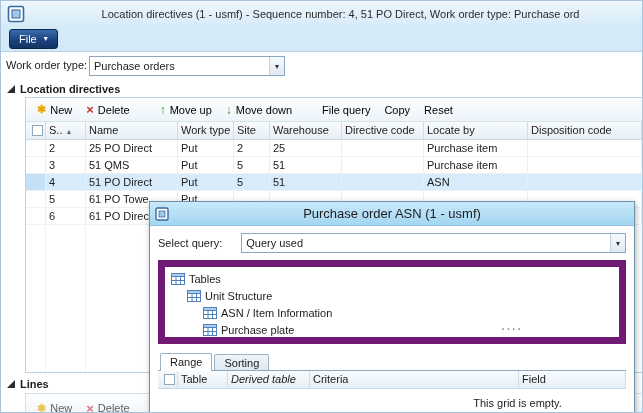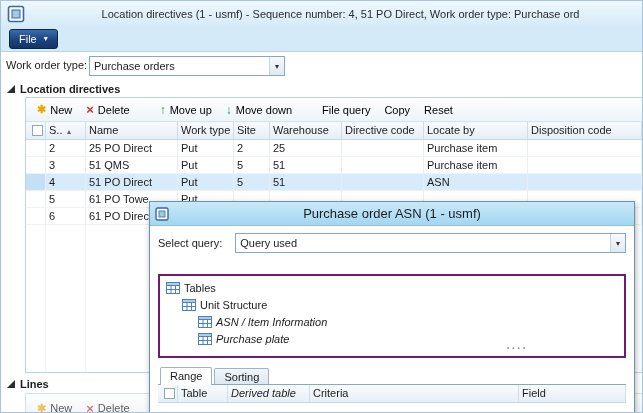--- a/index.html
+++ b/index.html
@@ -71,28 +71,28 @@
 
   
   .dialog { position:absolute; left:148px; top:200px; width:486px; height:240px; z-index:10;
             background:#fff; border:1px solid #6d92ab; box-shadow:1px 2px 6px rgba(0,0,0,.3); }
   .dlg-titlebar { height:24px; background:linear-gradient(#c9e8fa,#a3d6f1); border-bottom:1px solid #8fc0dd;
                   position:relative; display:flex; align-items:center; }
   .dlg-icon { margin-left:5px; width:14px; height:14px; }
   .dlg-title { position:absolute; left:0; right:0; text-align:center; font-size:13px; color:#1d1d1d; }
   .dlg-body { position:relative; padding:6px 8px; }
 
-  .sq-row { display:flex; align-items:center; gap:13px; height:22px; }
+  .sq-row { display:flex; align-items:center; gap:19px; height:22px; }
   .sq-label { flex:0 0 auto; }
   .sq-combo { flex:1; }
 
-  .tree-panel { margin-top:20px; height:84px; border:2px solid #701a75; position:relative;
+  .tree-panel { margin-top:6px; height:84px; border:7px solid #701a75; position:relative;
                 padding-top:3px; background:#fff; }
   .t-item { display:flex; align-items:center; gap:4px; height:17px; }
-  .lvl0{padding-left:6px;} .lvl1{padding-left:22px;} .lvl2{padding-left:38px;font-style:italic;}
+  .lvl0{padding-left:6px;} .lvl1{padding-left:22px;} .lvl2{padding-left:38px;}
   .tbl-icon { width:14px; height:12px; flex:0 0 auto; }
   .grip { position:absolute; right:96px; bottom:2px; color:#7d8a96; letter-spacing:2px;
           font-weight:bold; font-size:10px; line-height:1; }
 
   .tabs { margin-top:7px; display:flex; align-items:flex-end; border-bottom:1px solid #8ca6bd;
           height:20px; padding-left:2px; gap:2px; }
   .tab { border:1px solid #9db3c6; border-bottom:none; border-radius:2px 2px 0 0;
          padding:2px 9px 1px; background:linear-gradient(#f0f6fa,#dde8f1); position:relative; }
   .tab.active { background:#fff; margin-bottom:-1px; padding-bottom:3px; z-index:2; }
 

